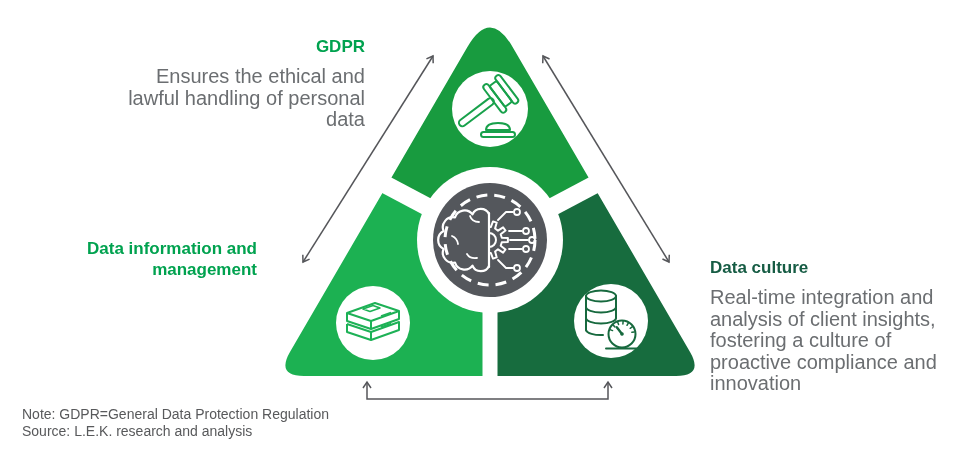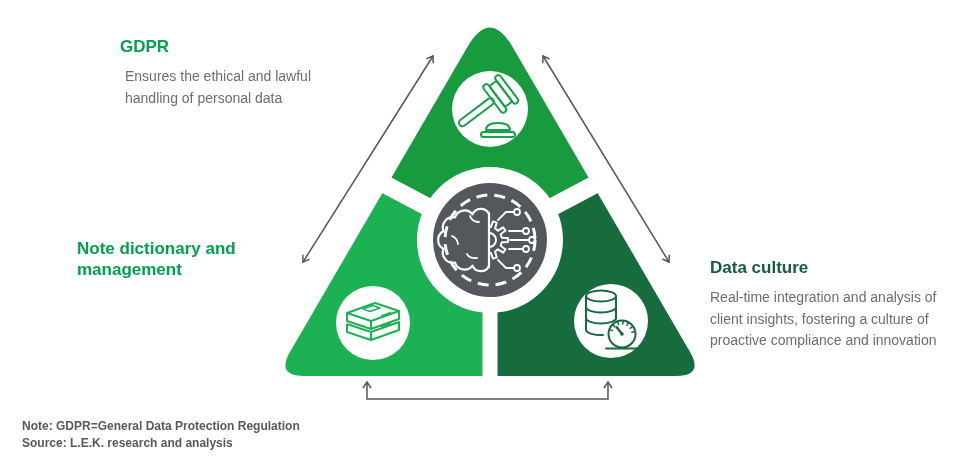--- a/index.html
+++ b/index.html
@@ -4,30 +4,30 @@
 <style>
   html,body{margin:0;padding:0;background:#fff;}
   .canvas{
     position:relative;width:976px;height:463px;background:#ffffff;overflow:hidden;
     font-family:"Liberation Sans", sans-serif;
   }
   svg.diagram{position:absolute;left:0;top:0;}
   .txt{position:absolute;}
   .txt .title{font-weight:bold;font-size:17px;line-height:21px;color:var(--green-title,#00A24F);}
   .txt .title.dark{color:var(--green-title-dark,#165C44);}
-  .txt .desc{font-size:14px;line-height:21.5px;color:var(--text-gray,#6B6E71);margin-top:9px;}
-  .txt.right{text-align:left;}
+  .txt .desc{font-size:20px;line-height:21.5px;color:var(--text-gray,#6B6E71);margin-top:9px;}
+  .txt.right{text-align:right;}
   .gdpr-block{top:36px;right:611px;width:245px;}
   .gdpr-block .desc{width:240px;margin-left:5px;}
   .dict-block{top:238px;right:719px;width:245px;}
   .dict-block .title{width:180px;margin-left:65px;}
   .dict-block .desc{width:238px;margin-left:7px;}
   .engine-block{top:257px;left:710px;width:245px;}
   .engine-block .desc{width:238px;}
-  .footnote{position:absolute;left:22px;top:418px;font-size:12px;line-height:17px;color:var(--note-gray,#58595B);font-weight:bold;}
+  .footnote{position:absolute;left:22px;top:406px;font-size:14px;line-height:17px;color:var(--note-gray,#58595B);}
 </style>
 </head>
 <body>
 
 <div class="canvas">
 
   <svg class="diagram" width="976" height="463" viewBox="0 0 976 463">
     <defs>
       <clipPath id="clip-top">
         <polygon points="490,240 -394,-228 1374,-228"></polygon>
@@ -144,21 +144,21 @@
       </g>
     </g>
   </svg>
 
   <div class="txt right gdpr-block">
     <div class="title">GDPR</div>
     <div class="desc">Ensures the ethical and lawful handling of personal data</div>
   </div>
 
   <div class="txt right dict-block">
-    <div class="title">Note dictionary and management</div>
+    <div class="title">Data information and management</div>
   </div>
 
   <div class="txt engine-block">
     <div class="title dark">Data culture</div>
     <div class="desc">Real-time integration and analysis of client insights, fostering a culture of proactive compliance and innovation</div>
   </div>
 
   <div class="footnote">
     <div>Note: GDPR=General Data Protection Regulation</div>
     <div>Source: L.E.K. research and analysis</div>

